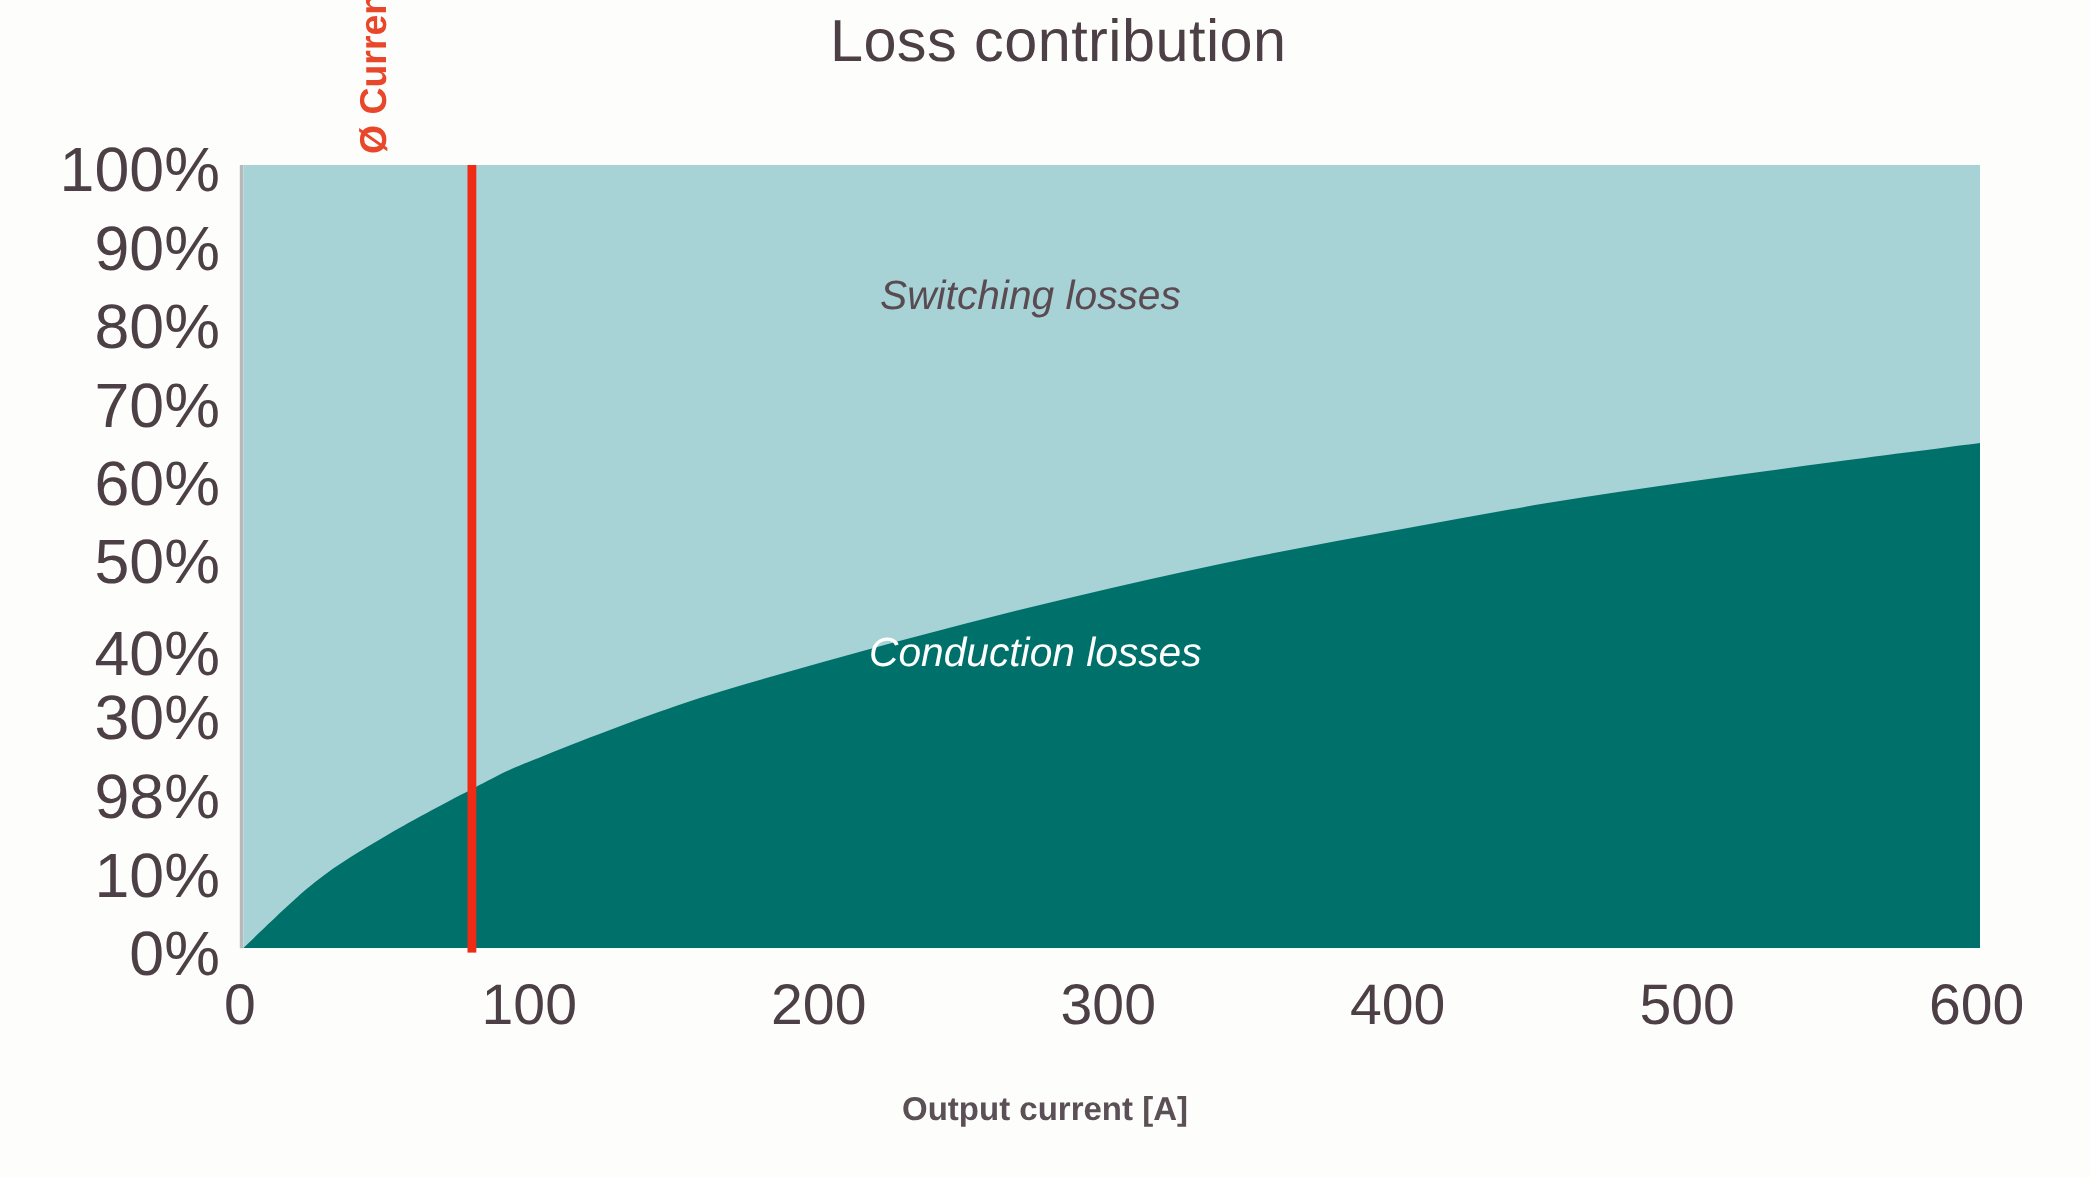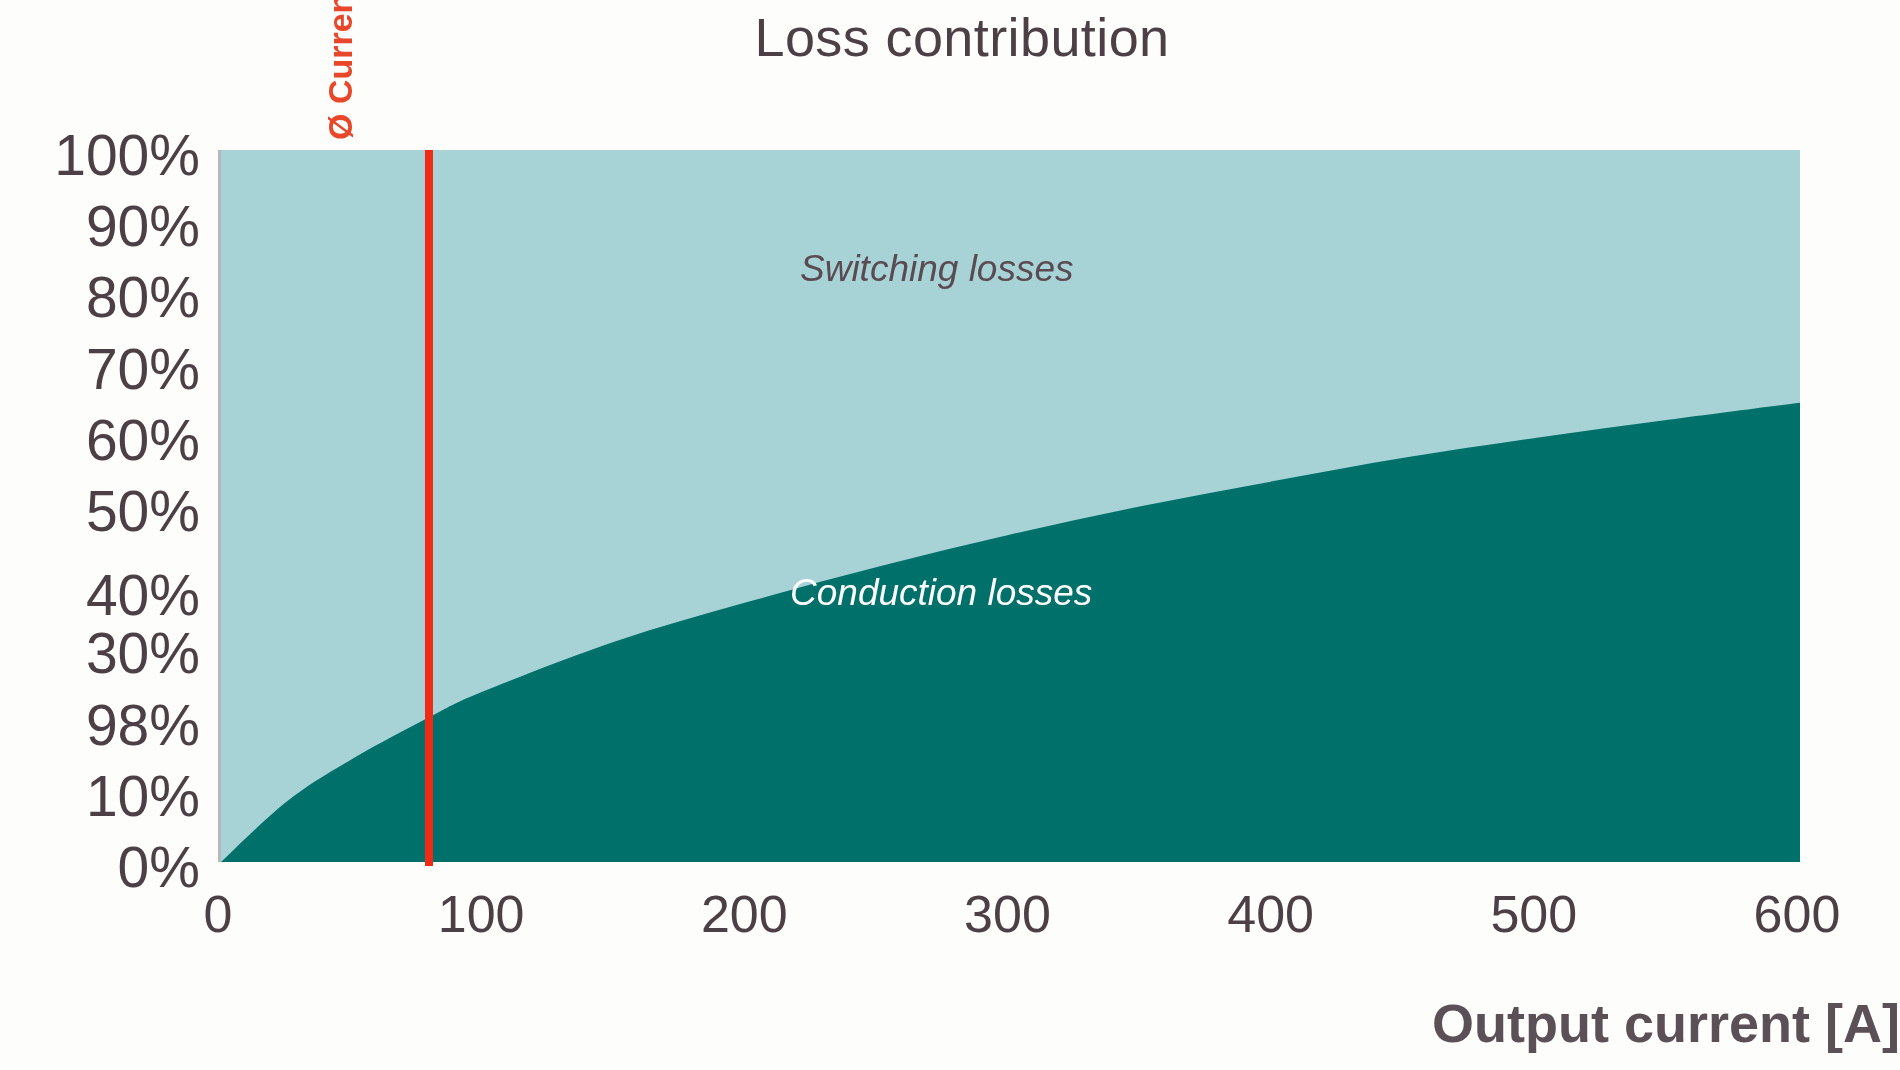--- a/index.html
+++ b/index.html
@@ -65,22 +65,22 @@
     margin-left:-100px;
     text-align:center;
     font-size:52px;
     color:#4c4046;
     font-family:"Liberation Sans", sans-serif;
     line-height:1;
   }
   .axis-title{
     position:absolute;
     left:0;top:992px;width:1900px;
-    text-align:right;
-    font-size:54px;
+    text-align:center;
+    font-size:30px;
     font-weight:bold;
     color:#5c5057;
     font-family:"Liberation Sans", sans-serif;
   }
   
   .series-label{
     position:absolute;
     font-style:italic;
     font-size:37px;
     white-space:nowrap;

